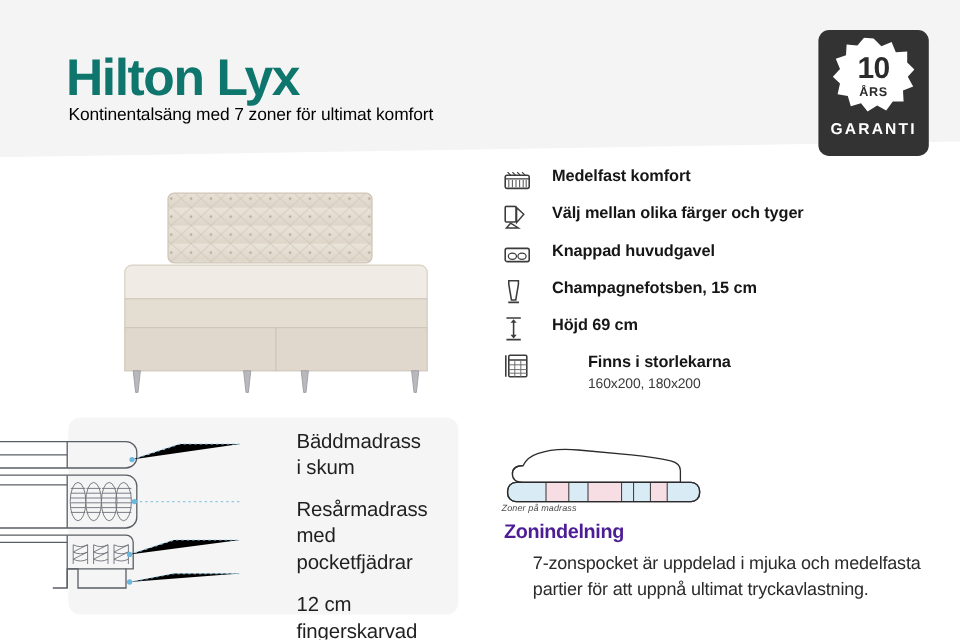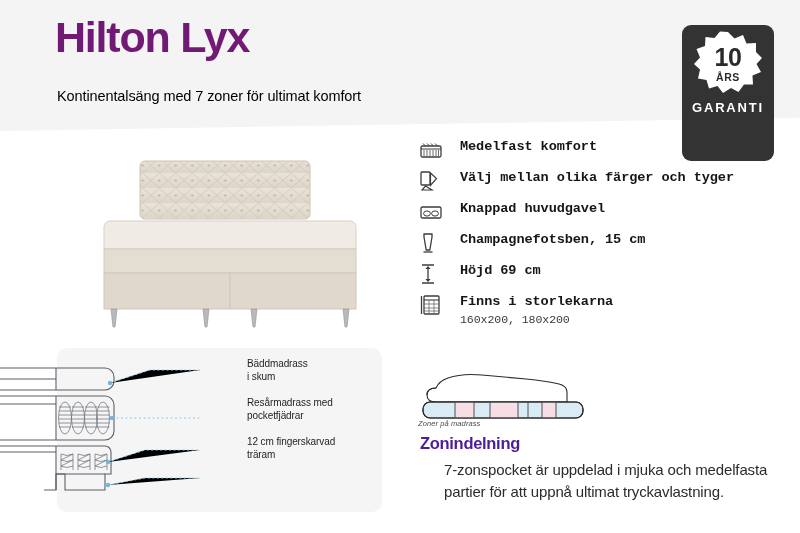--- a/index.html
+++ b/index.html
@@ -13,32 +13,32 @@
   }
   .page{position:relative;width:800px;height:533px;overflow:hidden;}
 
   
   .header-band{
     position:absolute;left:0;top:0;width:800px;height:132px;
     background:#f4f4f4;
     clip-path:polygon(0 0,800px 0,800px 118px,0 131px);
   }
   .title{
-    position:absolute;left:55px;top:16px;
+    position:absolute;left:55px;top:44px;
     font-size:43px;font-weight:bold;letter-spacing:-1.2px;
-    color:#701a75;line-height:1;
+    color:#0f766e;line-height:1;
   }
   .subtitle{
     position:absolute;left:57px;top:88px;
     font-size:14.5px;color:#000000;letter-spacing:-0.1px;
   }
 
   
   .badge{
-    position:absolute;left:682px;top:25px;width:92px;height:136px;
+    position:absolute;left:682px;top:25px;width:92px;height:105px;
     background:#333333;border-radius:9px;
     display:flex;flex-direction:column;align-items:center;
   }
   .badge-star{position:relative;width:68px;height:66px;margin-top:6px;}
   .badge-star svg{display:block;}
   .badge-num{
     position:absolute;left:0;top:12px;width:68px;text-align:center;
     font-size:25px;font-weight:bold;color:#2b2b2b;letter-spacing:-0.5px;
   }
   .badge-years{
@@ -50,35 +50,35 @@
     margin-top:3px;
   }
 
   
   .photo{position:absolute;left:85px;top:143px;width:290px;height:195px;}
   .photo svg{display:block;}
 
   
   .features{position:absolute;left:420px;top:138px;width:330px;}
   .feature{display:flex;align-items:flex-start;height:31px;margin-bottom:0;}
-  .feature.tall{height:auto;}
+  .feature.tall{height:auto;gap:30px;}
   .f-icon{width:30px;min-width:30px;height:24px;display:flex;align-items:center;justify-content:flex-start;}
-  .f-body{padding-left:10px;padding-top:1px;font-family:Liberation Mono, monospace;}
+  .f-body{padding-left:10px;padding-top:1px;}
   .f-label{font-size:13.6px;font-weight:bold;color:#161616;letter-spacing:-0.1px;line-height:1.25;}
   .f-sub{font-size:11.6px;color:#3a3a3a;margin-top:2px;letter-spacing:-0.1px;}
 
   
   .layers-panel{
     position:absolute;left:57px;top:348px;width:325px;height:164px;
     background:#f5f5f5;border-radius:10px;
   }
   .layers-art{position:absolute;left:0px;top:352px;width:200px;height:158px;}
   .layer-labels{position:absolute;left:247px;top:357px;width:140px;}
   .layer-label{
-    font-size:10px;color:#1f1f1f;line-height:1.3;letter-spacing:-0.1px;
+    font-size:17px;color:#1f1f1f;line-height:1.3;letter-spacing:-0.1px;
     margin-bottom:13px;
   }
 
   
   .zone-art{position:absolute;left:418px;top:362px;width:170px;height:62px;}
   .zone-caption{
     position:absolute;left:418px;top:419px;width:170px;text-align:left;
     font-size:7.5px;color:#4a4a4a;font-style:italic;letter-spacing:0.1px;
   }
   .zone-title{

